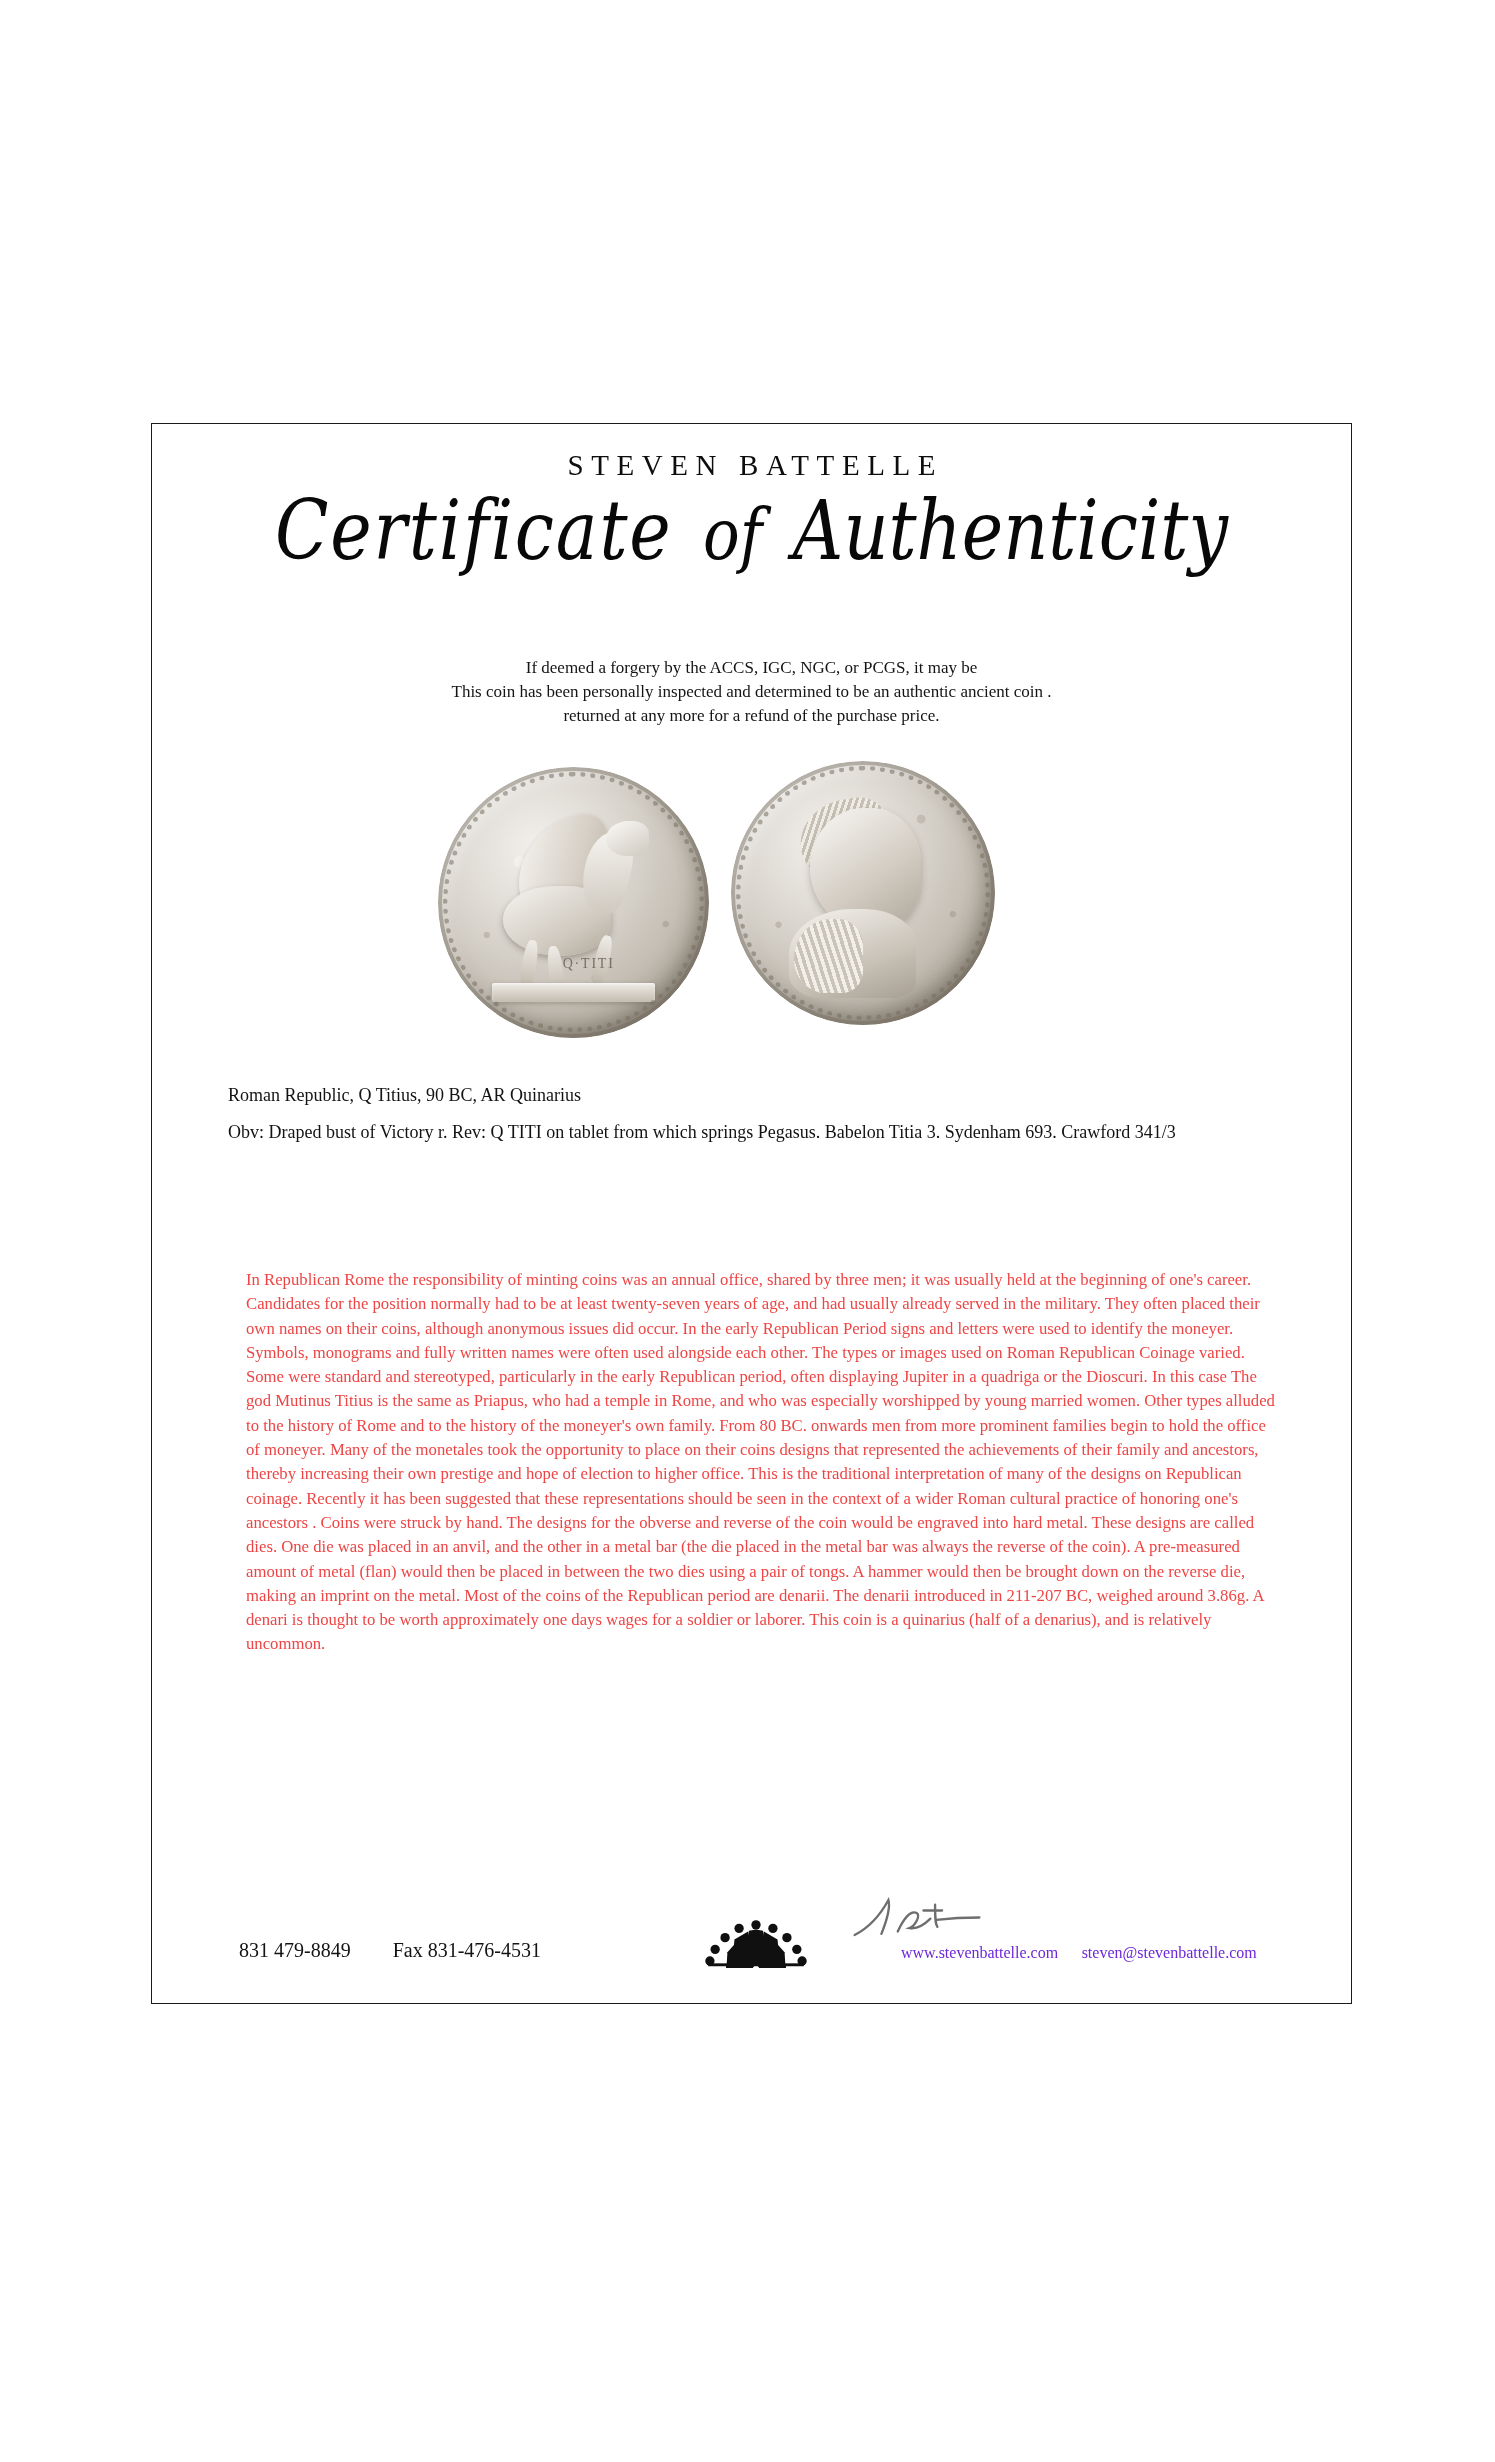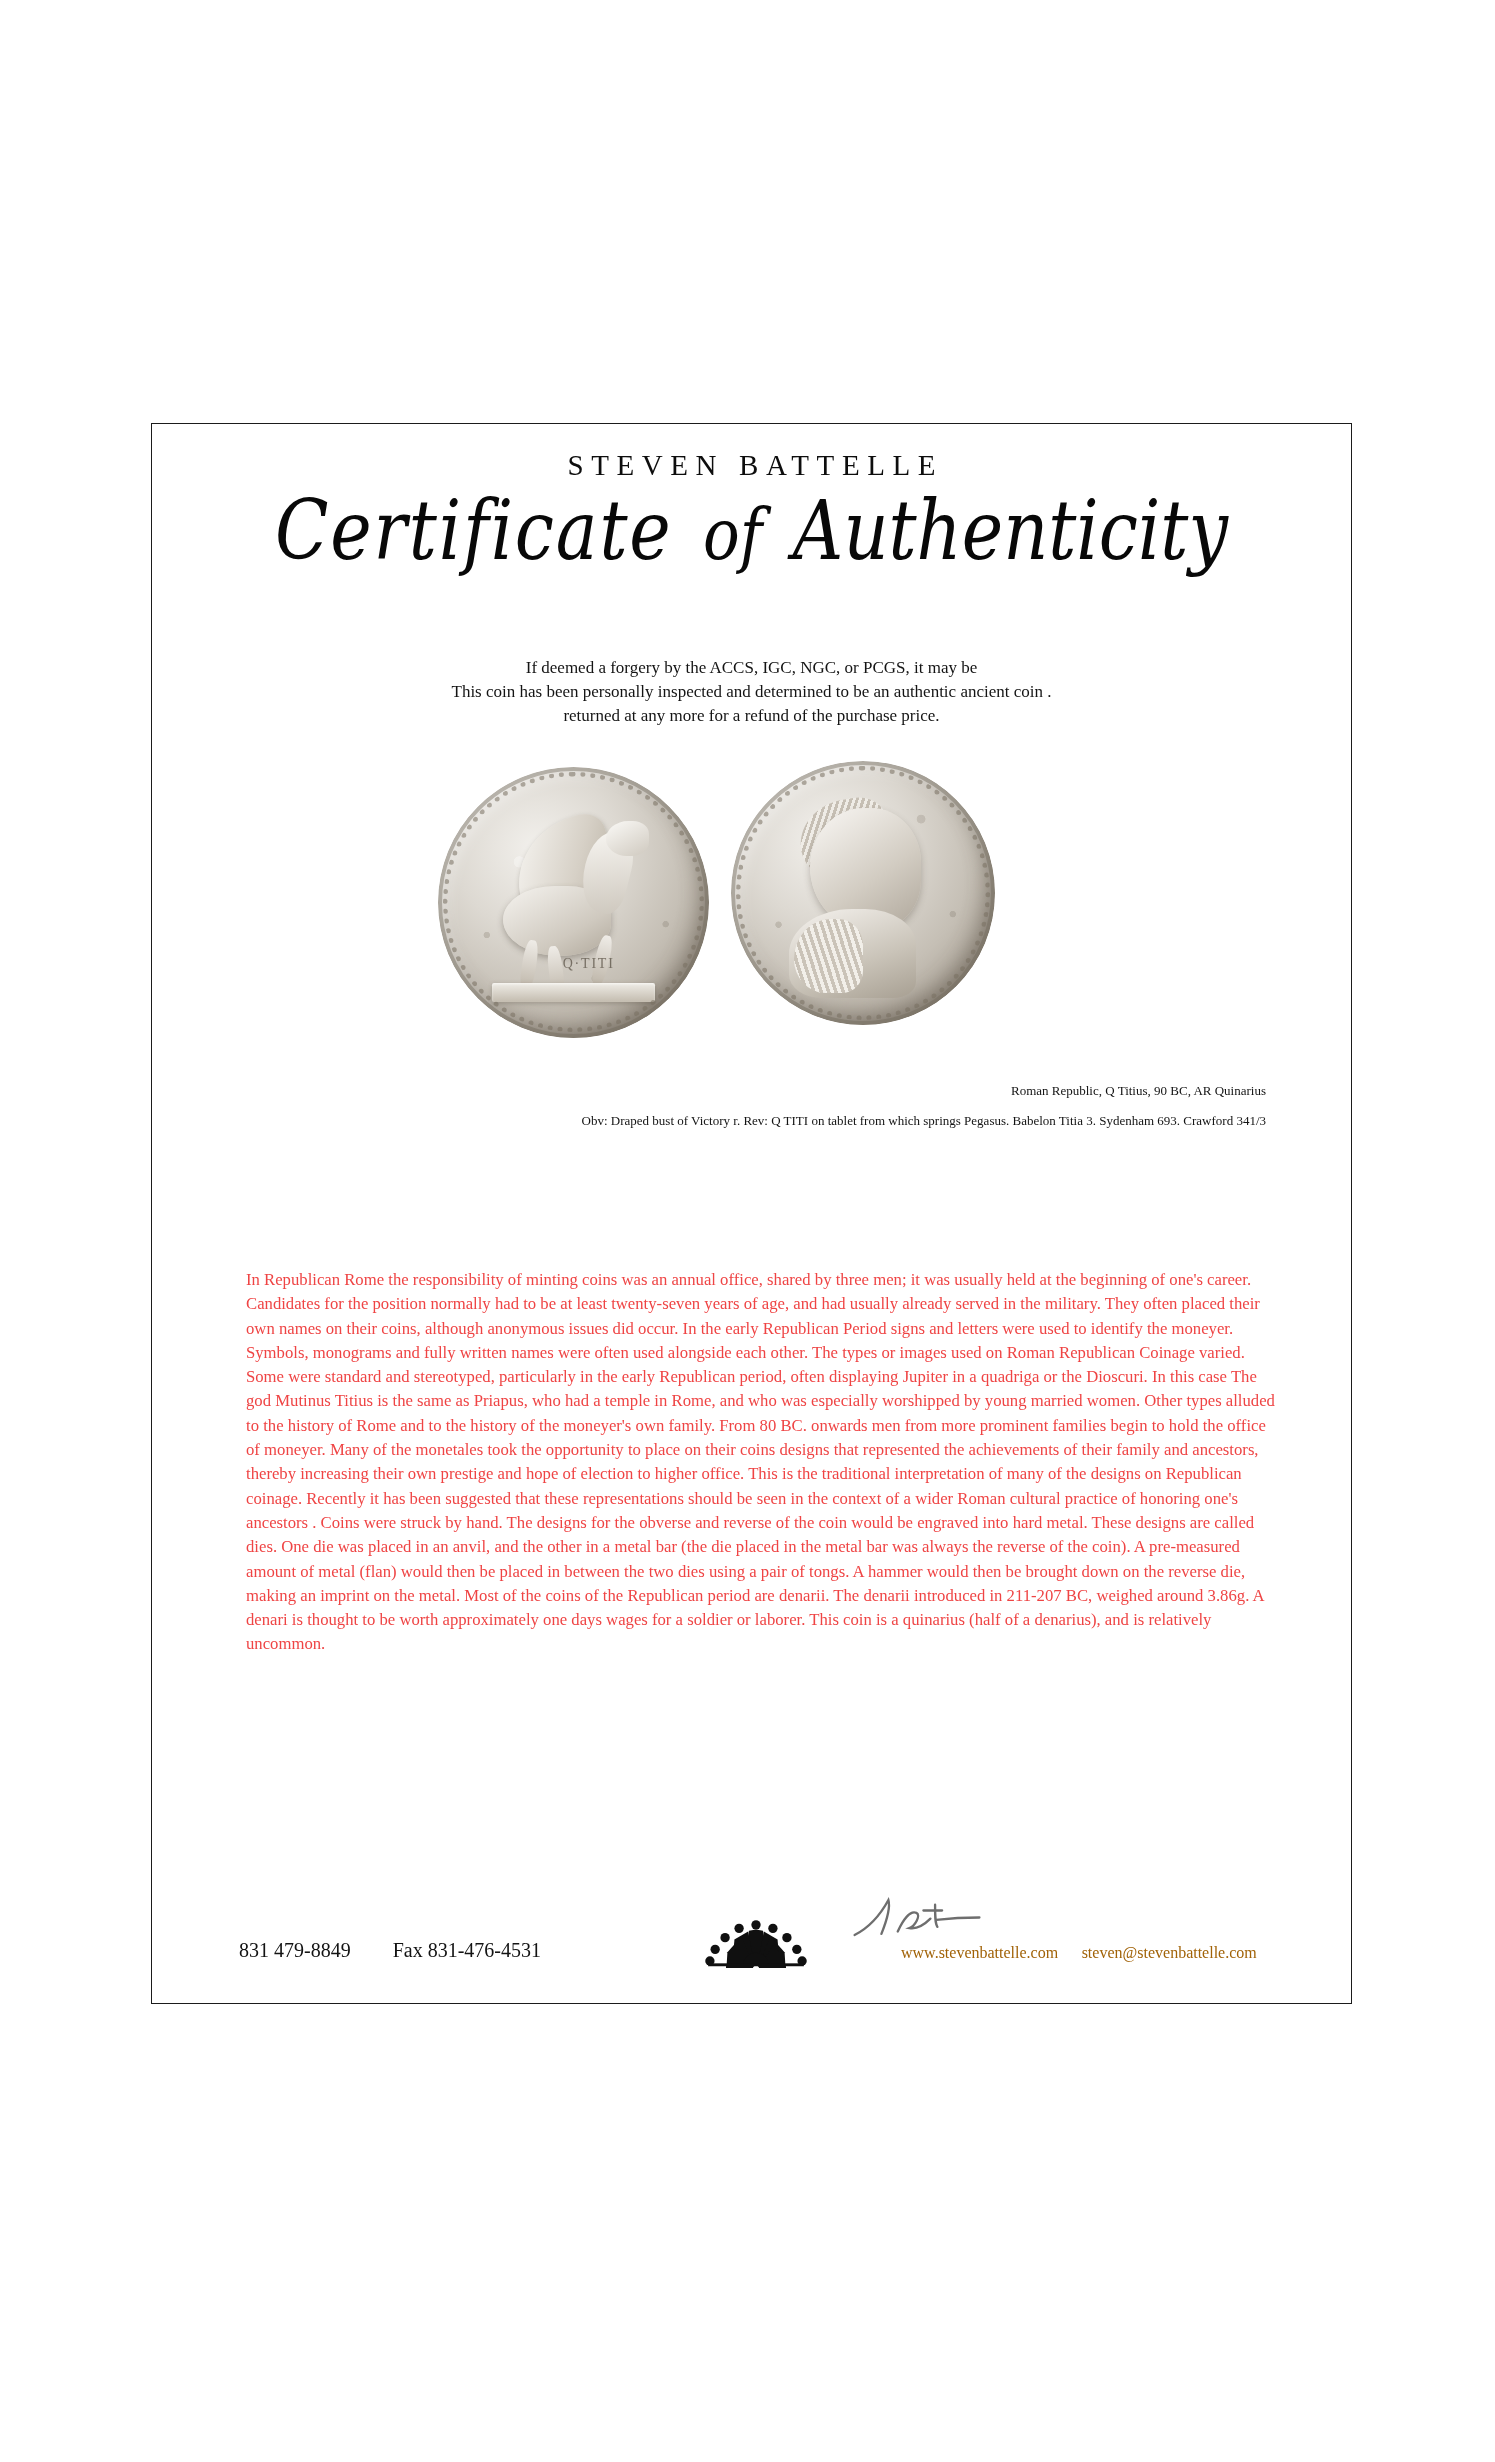--- a/index.html
+++ b/index.html
@@ -231,27 +231,26 @@
     position: absolute;
     left: 24%; top: 60%;
     width: 26%; height: 28%;
     border-radius: 54% 36% 30% 46%;
     background: repeating-linear-gradient(72deg, #f2efe9 0 3.5px, #cac3b8 3.5px 7px);
   }
 
   
   .coin-meta {
     position: absolute;
-    left: 94px;
+    left: 76px;
     top: 658px;
     width: 1020px;
-    font-size: 13px;
+    font-size: 18px;
     line-height: 1.46;
     color: #131313;
-    text-align: right;
   }
   .coin-meta .line { margin-bottom: 11px; }
   .coin-meta .line:last-child { margin-bottom: 0; }
   .coin-meta .ids span.gap-a { display: inline-block; width: 20px; }
   .coin-meta .ids span.gap-b { display: inline-block; width: 54px; }
 
   
   .essay {
     position: absolute;
     left: 94px;
@@ -279,21 +278,21 @@
     color: #131313;
     white-space: nowrap;
     text-align: center;
   }
   .footer-phone .fx { display: inline-block; margin-left: 42px; }
   .footer-web {
     position: absolute;
     left: 749px;
     bottom: 16.4px;
     font-size: 16px;
-    color: #a16207;
+    color: #6d28d9;
     white-space: nowrap;
   }
   .footer-web .em { display: inline-block; margin-left: 23.5px; }
 
   .logo {
     position: absolute;
     left: 550px;
     bottom: 10.6px;
     width: 108px;
     height: 56px;

